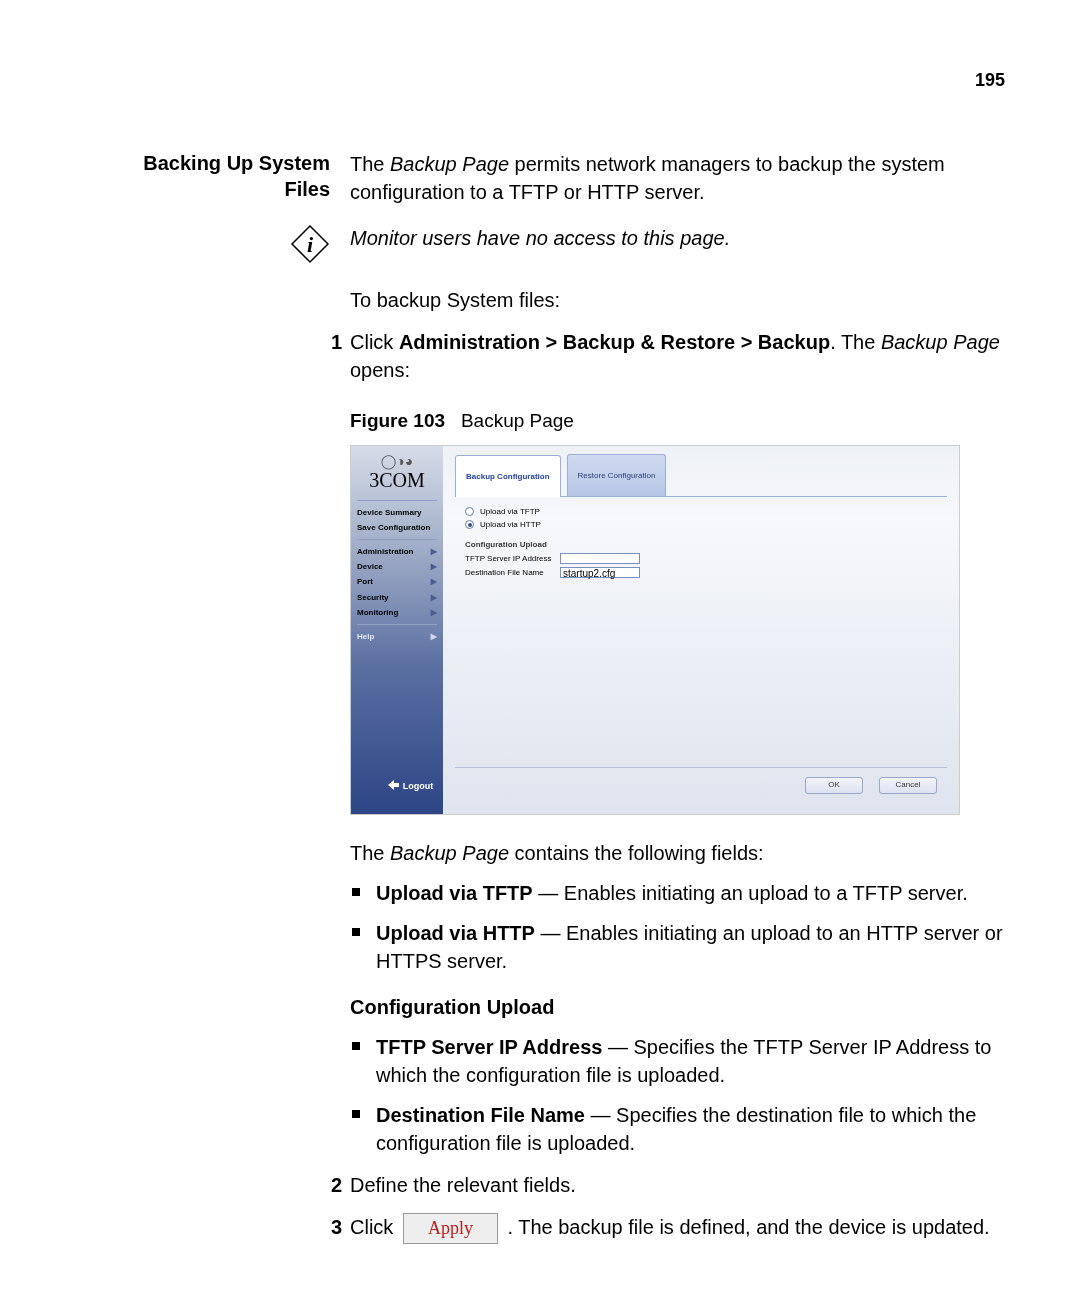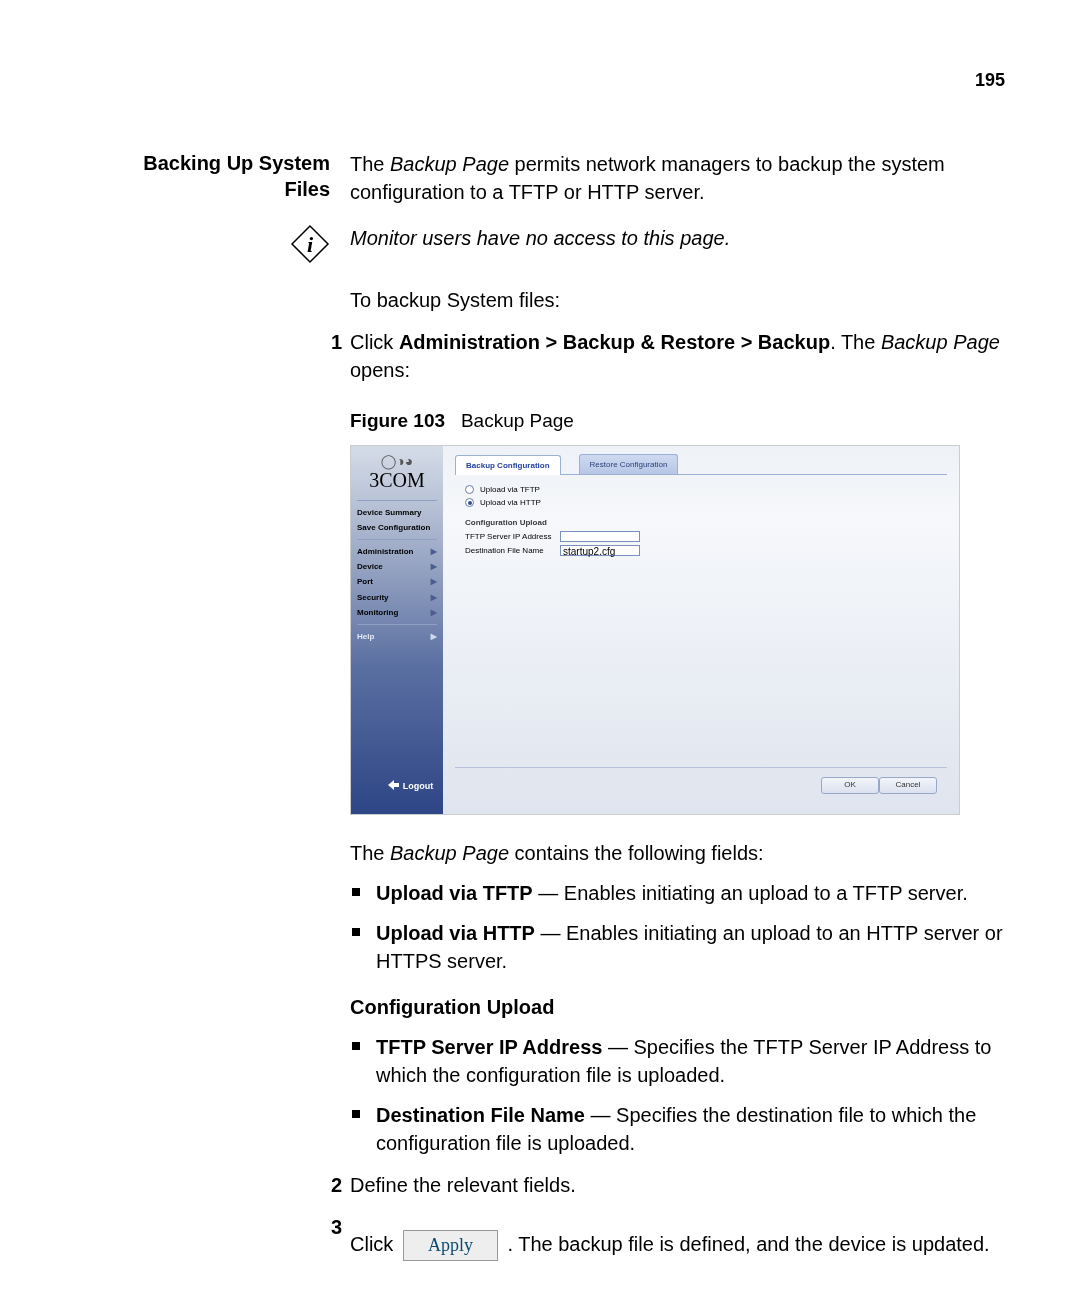--- a/index.html
+++ b/index.html
@@ -172,24 +172,24 @@
     color: #223a7a;
     padding-bottom: 8px;
   }
   .ss-tabs {
     display: flex;
     border-bottom: 1px solid #9bb0d4;
     margin-bottom: 8px;
   }
   .ss-tab {
     font-size: 8px;
-    padding: 4px 10px;
+    padding: 15px 10px;
     border: 1px solid #9bb0d4;
     border-bottom: none;
-    margin-right: 18px;
+    margin-right: 6px;
     background: linear-gradient(#cfdaf0, #b7c6e6);
     color: #2a3f78;
     border-radius: 3px 3px 0 0;
   }
   .ss-tab.active {
     background: #fff;
     color: #2544a0;
     font-weight: bold;
     position: relative;
     top: 1px;
@@ -251,20 +251,21 @@
     margin: 0;
     position: absolute;
     left: 12px; right: 12px;
     bottom: 46px;
   }
   .ss-buttons {
     position: absolute;
     right: 22px;
     bottom: 20px;
     display: flex;
+    gap: 16px;
   }
   .ss-btn {
     font-size: 8px;
     width: 56px;
     height: 15px;
     border: 1px solid #97a8c9;
     background: linear-gradient(#f3f5fa, #dbe1ef);
     border-radius: 3px;
     text-align: center;
     line-height: 13px;
@@ -292,22 +293,22 @@
     background: #000;
   }
   .apply-btn {
     display: inline-block;
     font-family: "Times New Roman", serif;
     font-size: 18px;
     border: 1px solid #999;
     background: #eee;
     padding: 2px 24px;
     vertical-align: middle;
-    margin: 17px 4px;
-    color: #0c4a6e;
+    margin: 0 4px;
+    color: #b91c1c;
   }
   .subhead {
     font-weight: bold;
     font-size: 20px;
     margin-top: 18px;
   }
 </style>
 </head>
 <body>
 

